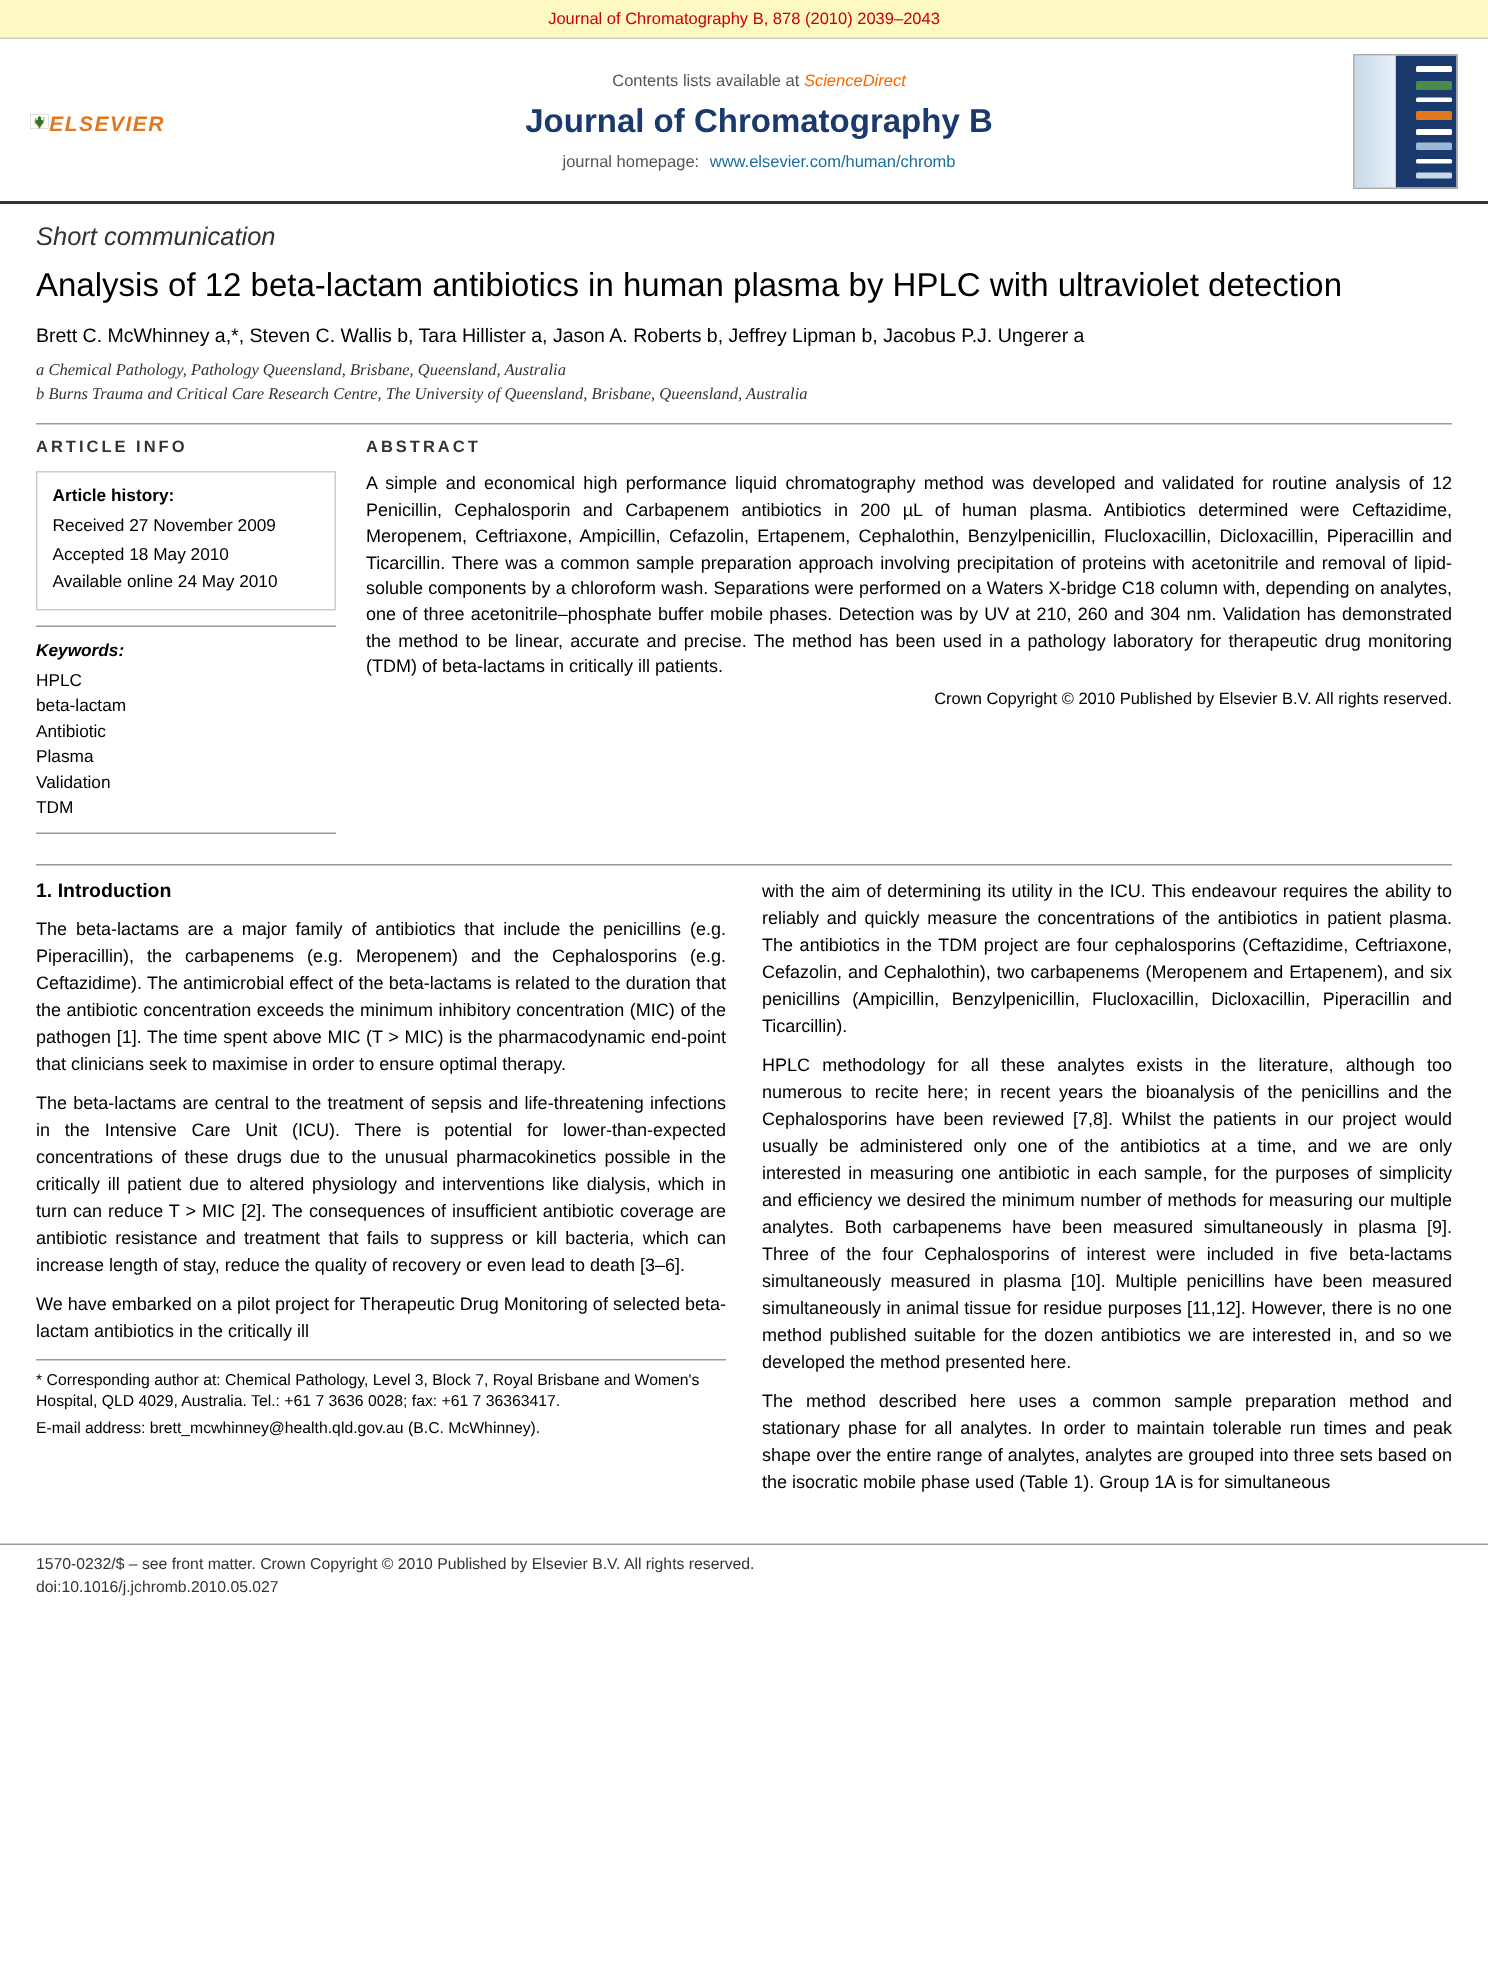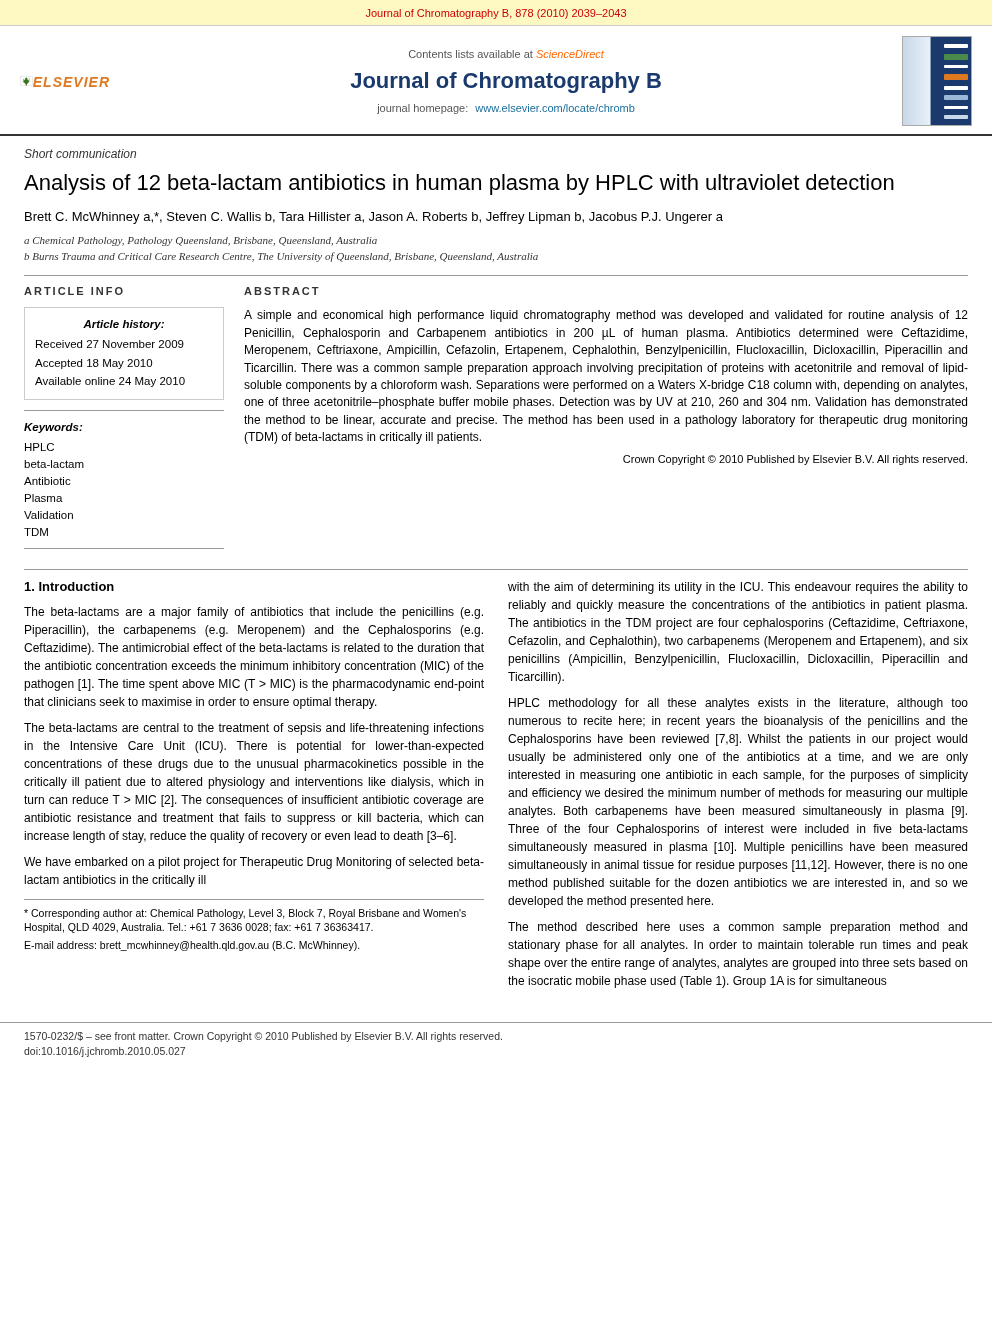--- a/index.html
+++ b/index.html
@@ -117,21 +117,21 @@
     }
     .thumb-stripe.green { background: #4a8a4a; }
     .thumb-stripe.orange { background: #e07820; }
 
     
     .article-content {
       padding: 10px 24px 16px;
     }
 
     .section-type {
-      font-size: 12px;
+      font-size: 17px;
       font-style: italic;
       color: #333;
       margin-bottom: 6px;
       font-family: Arial, sans-serif;
     }
 
     .article-title {
       font-size: 22px;
       font-weight: normal;
       color: #000;
@@ -184,21 +184,21 @@
       font-family: Arial, sans-serif;
     }
 
     .article-info-box {
       border: 1px solid #ccc;
       padding: 8px 10px;
       font-size: 11.5px;
       margin-bottom: 10px;
       font-family: Arial, sans-serif;
     }
-    .info-label { font-style: italic; font-weight: bold; margin-bottom: 4px; text-align: center; }
+    .info-label { font-weight: bold; margin-bottom: 4px; }
     .info-date { margin-bottom: 2px; }
 
     .keywords-box {
       font-size: 11.5px;
       font-family: Arial, sans-serif;
     }
     .keywords-title { font-style: italic; font-weight: bold; margin-bottom: 4px; }
     .keyword-item { margin-bottom: 1px; }
 
     
@@ -296,21 +296,21 @@
   </div>
 
   <div class="journal-center">
     <div class="science-direct-line">
       <span>Contents lists available at</span>
       <span class="science-direct-link" style="cursor:pointer;font-style:italic;">ScienceDirect</span>
     </div>
     <div class="journal-title-header">Journal of Chromatography B</div>
     <div class="journal-homepage-line">
       <span>journal homepage:</span>
-      <span class="journal-homepage-link" style="cursor:pointer;margin-left:4px;">www.elsevier.com/locate/chromb</span>
+      <span class="journal-homepage-link" style="cursor:pointer;margin-left:4px;">www.elsevier.com/human/chromb</span>
     </div>
   </div>
 
   <div class="journal-thumb">
     <div class="journal-thumb-box">
       <div class="thumb-stripes">
         <div class="thumb-stripe" style="background:#fff; height:4px;"></div>
         <div class="thumb-stripe green"></div>
         <div class="thumb-stripe" style="background:#fff; height:3px;"></div>
         <div class="thumb-stripe orange"></div>

